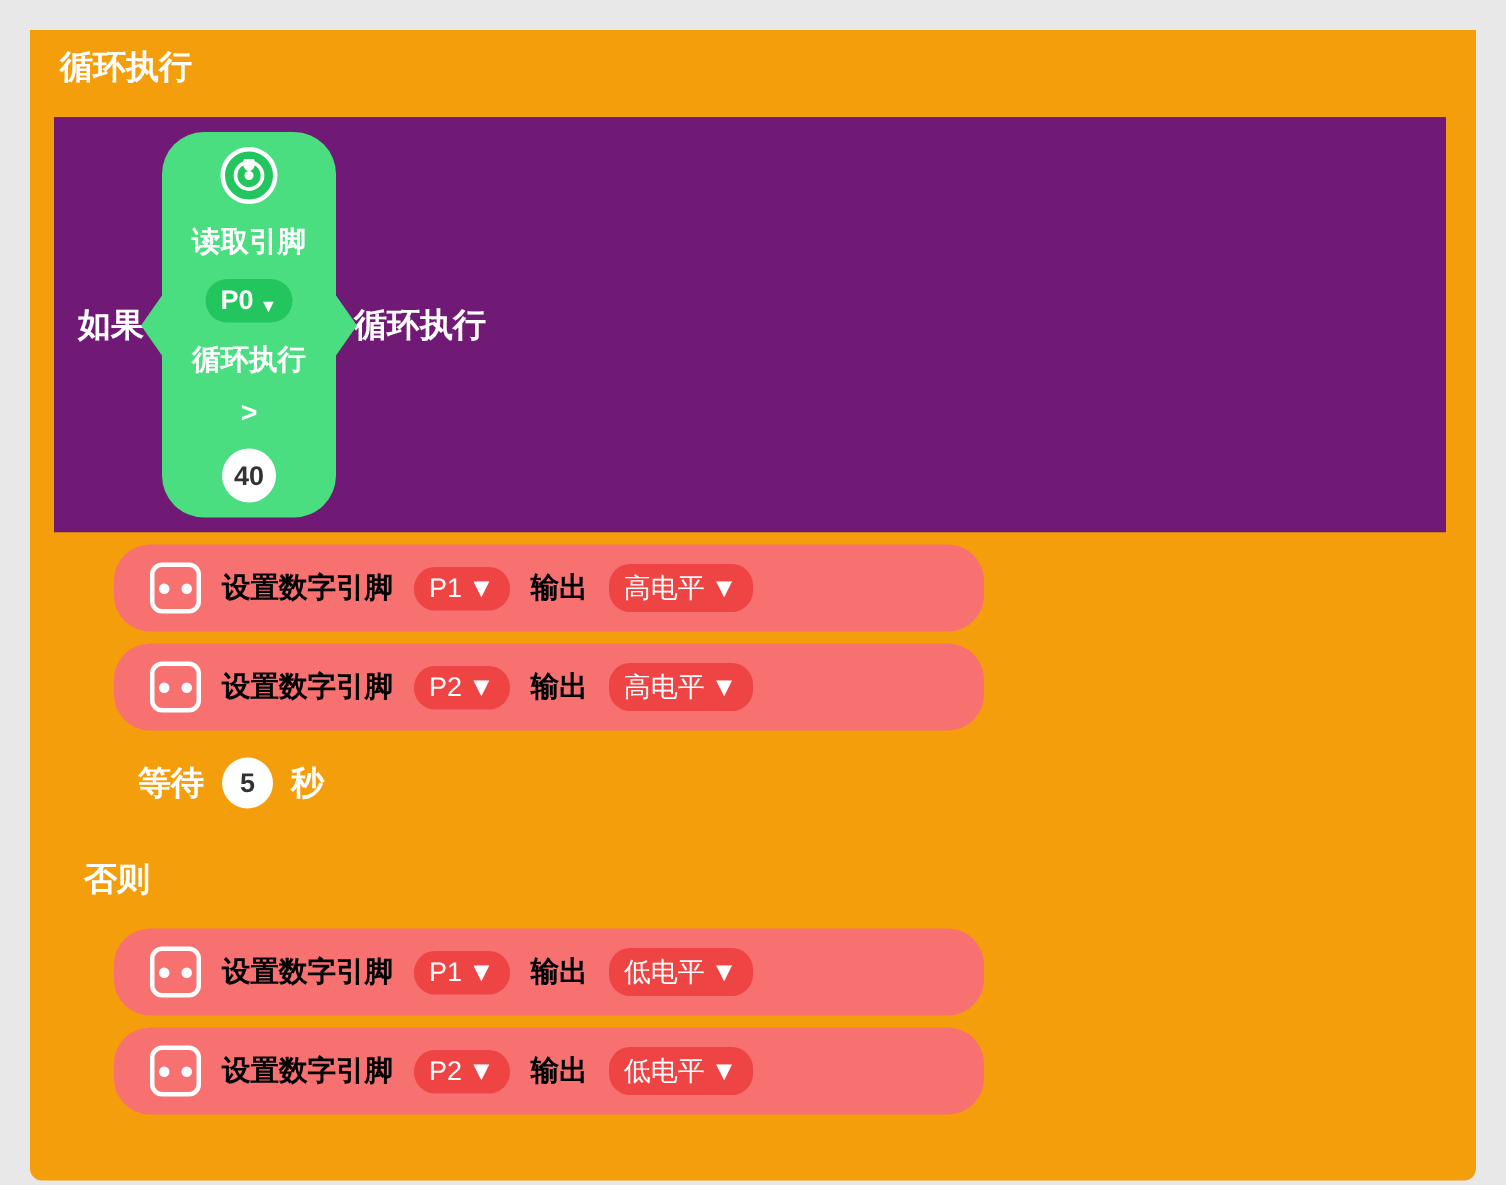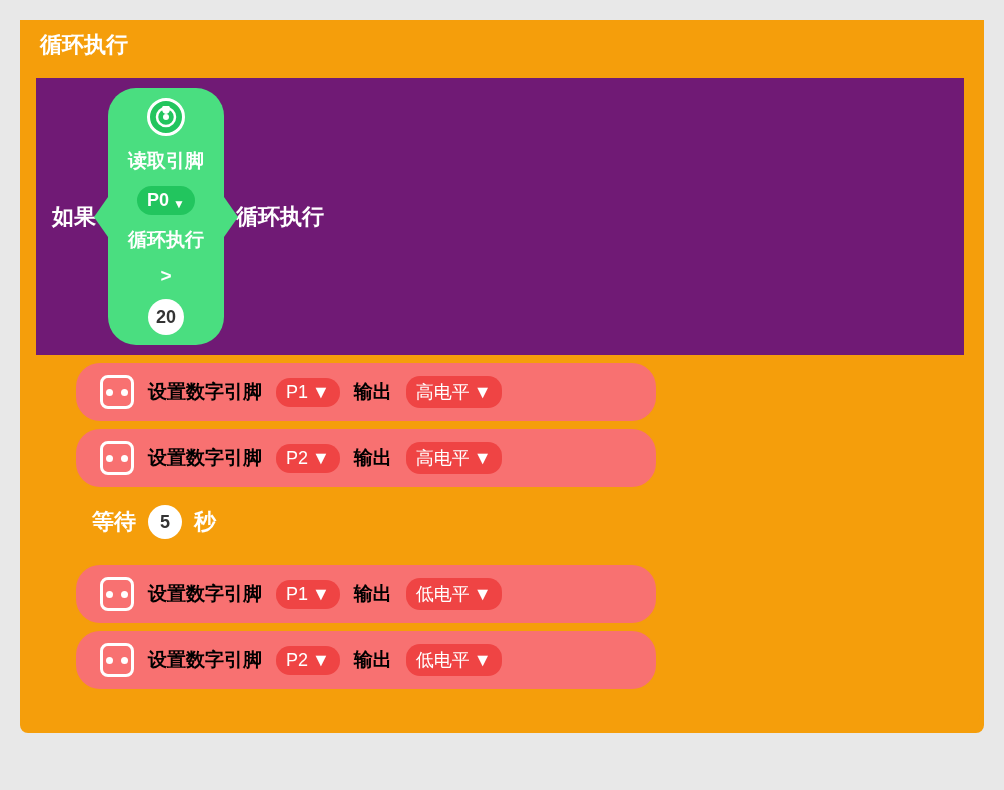--- a/index.html
+++ b/index.html
@@ -344,21 +344,21 @@
 
           <div class="dropdown-pill">
             <span>P0</span>
             <span class="dropdown-arrow">▼</span>
           </div>
 
           <span class="condition-text">循环执行</span>
 
           <span class="condition-text">&gt;</span>
 
-          <div class="number-bubble">20</div>
+          <div class="number-bubble">40</div>
         </div>
 
         <span class="then-label">循环执行</span>
       </div>
 
       <div class="then-body">
 
         <div class="pin-block">
           <div class="pin-icon"></div>
           <span class="pin-text">设置数字引脚</span>
@@ -388,20 +388,23 @@
         </div>
 
         <div class="wait-block">
           <span class="wait-label">等待</span>
           <div class="wait-number">5</div>
           <span class="wait-label">秒</span>
         </div>
 
       </div>
 
+      <div class="else-header">
+        <span>否则</span>
+      </div>
 
       <div class="else-body">
 
         <div class="pin-block">
           <div class="pin-icon"></div>
           <span class="pin-text">设置数字引脚</span>
           <div class="pin-dropdown">
             <span>P1</span>
             <span>▼</span>
           </div>

